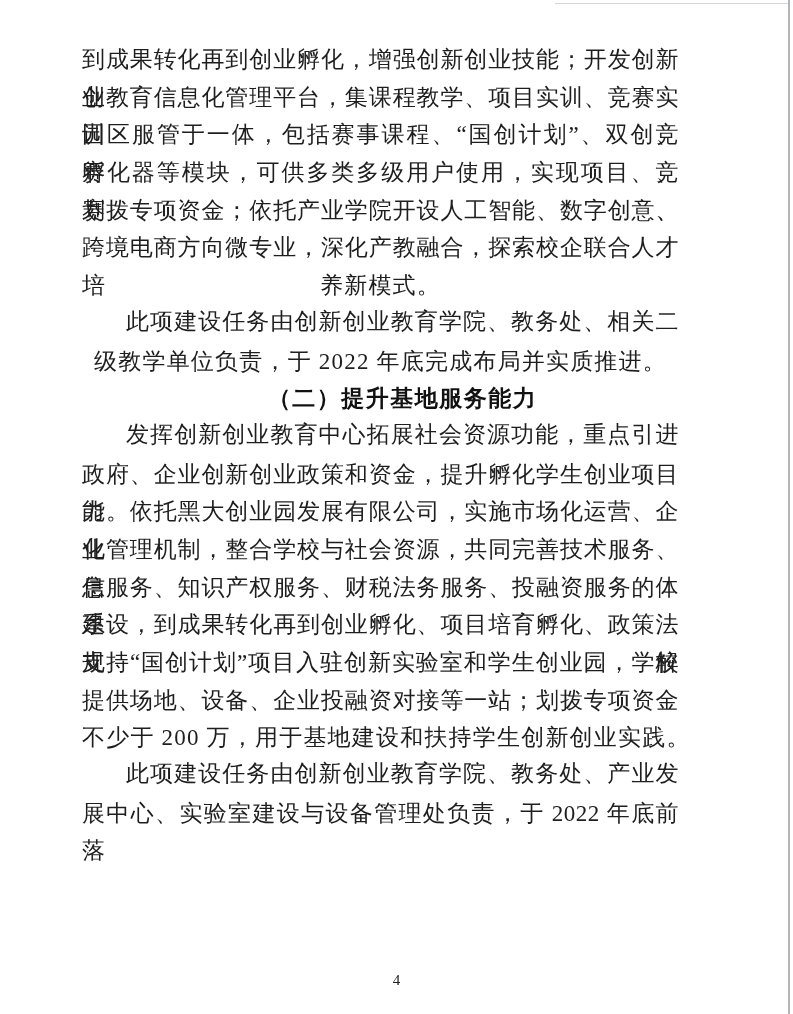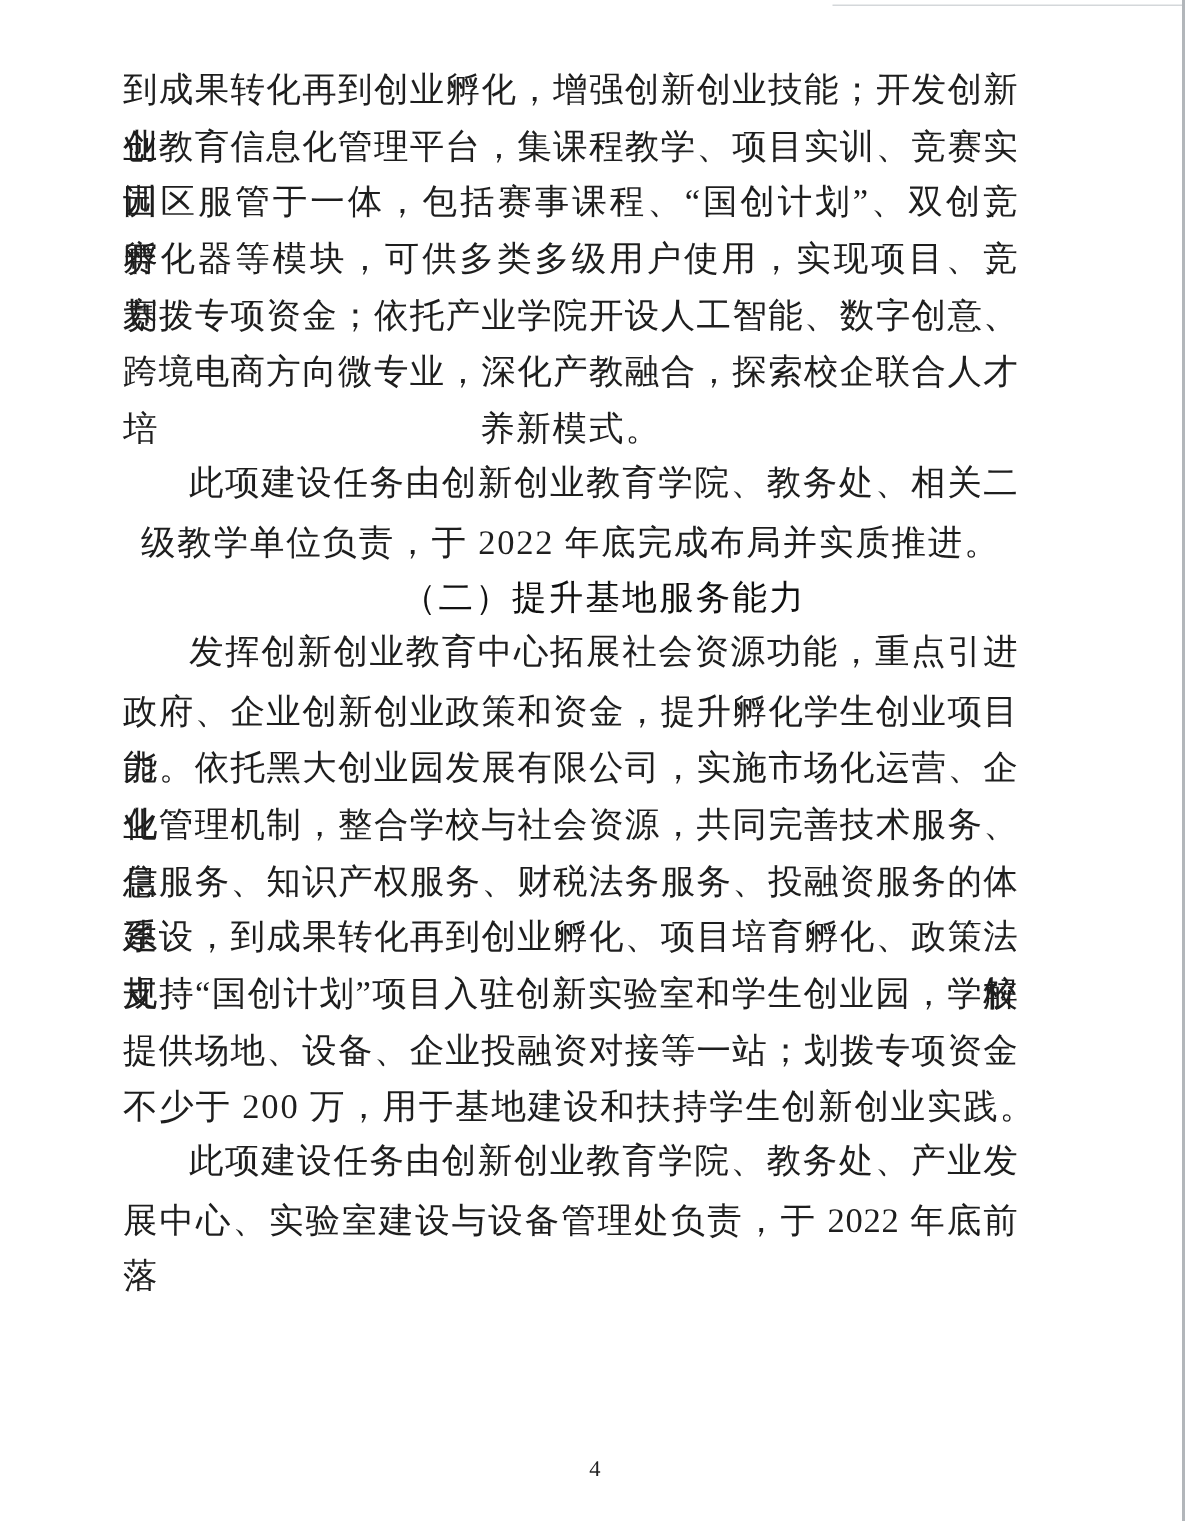--- a/index.html
+++ b/index.html
@@ -63,21 +63,21 @@
   .line.i {
     padding-left: 44px;
   }
   .line.i.j {
     width: 553px;
     font-family: Liberation Mono, monospace;
   }
   
   .line.h {
     font-family: "Liberation Sans", "DejaVu Sans", sans-serif;
-    font-weight: normal;
+    font-weight: bold;
     color: #111111;
     letter-spacing: 1.5px;
   }
   .folio {
     position: absolute;
     top: 970px;
     left: 0;
     width: 793px;
     text-align: center;
     font-size: 15px;

